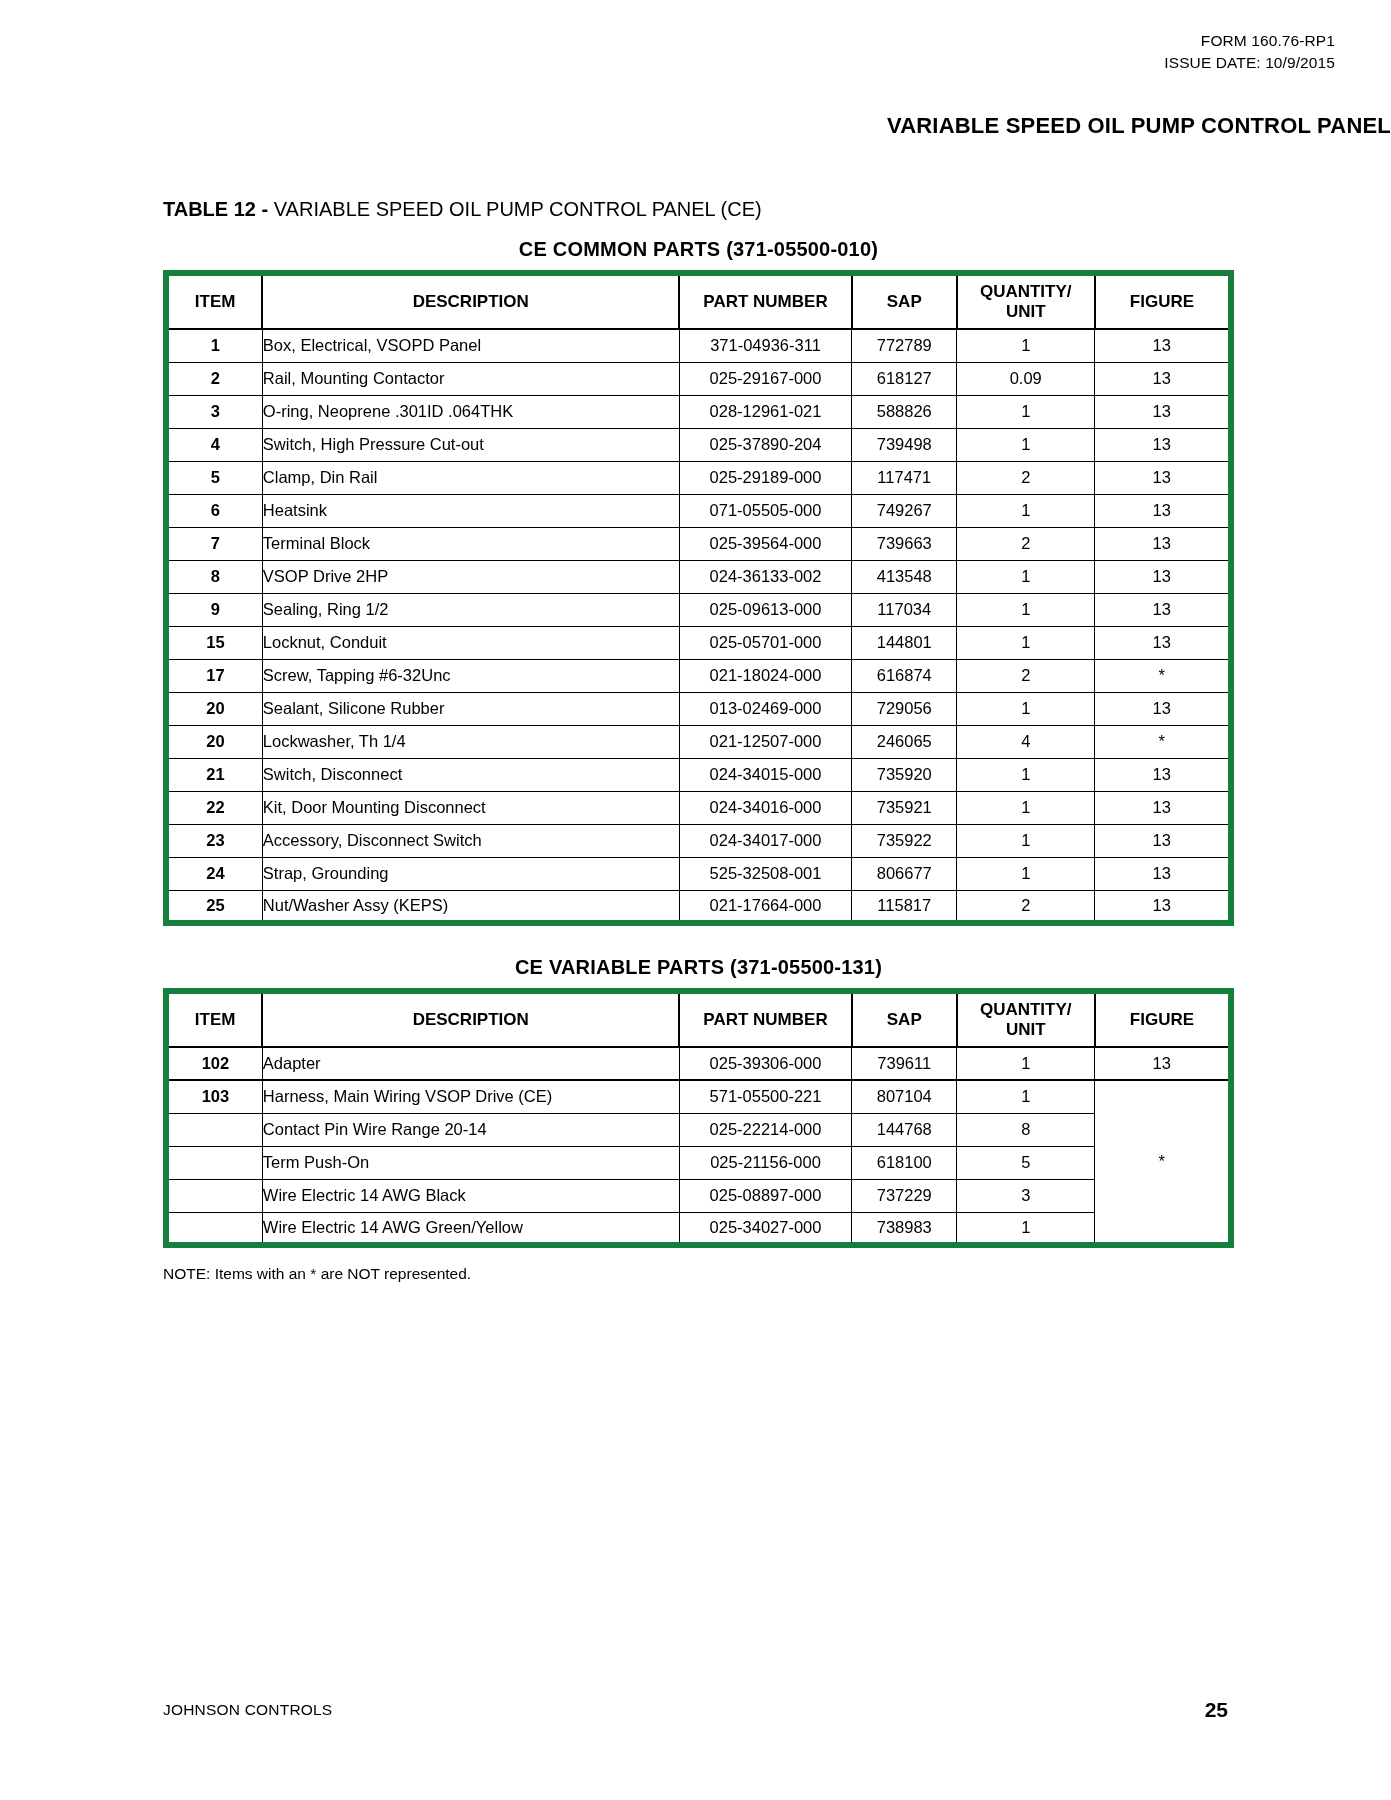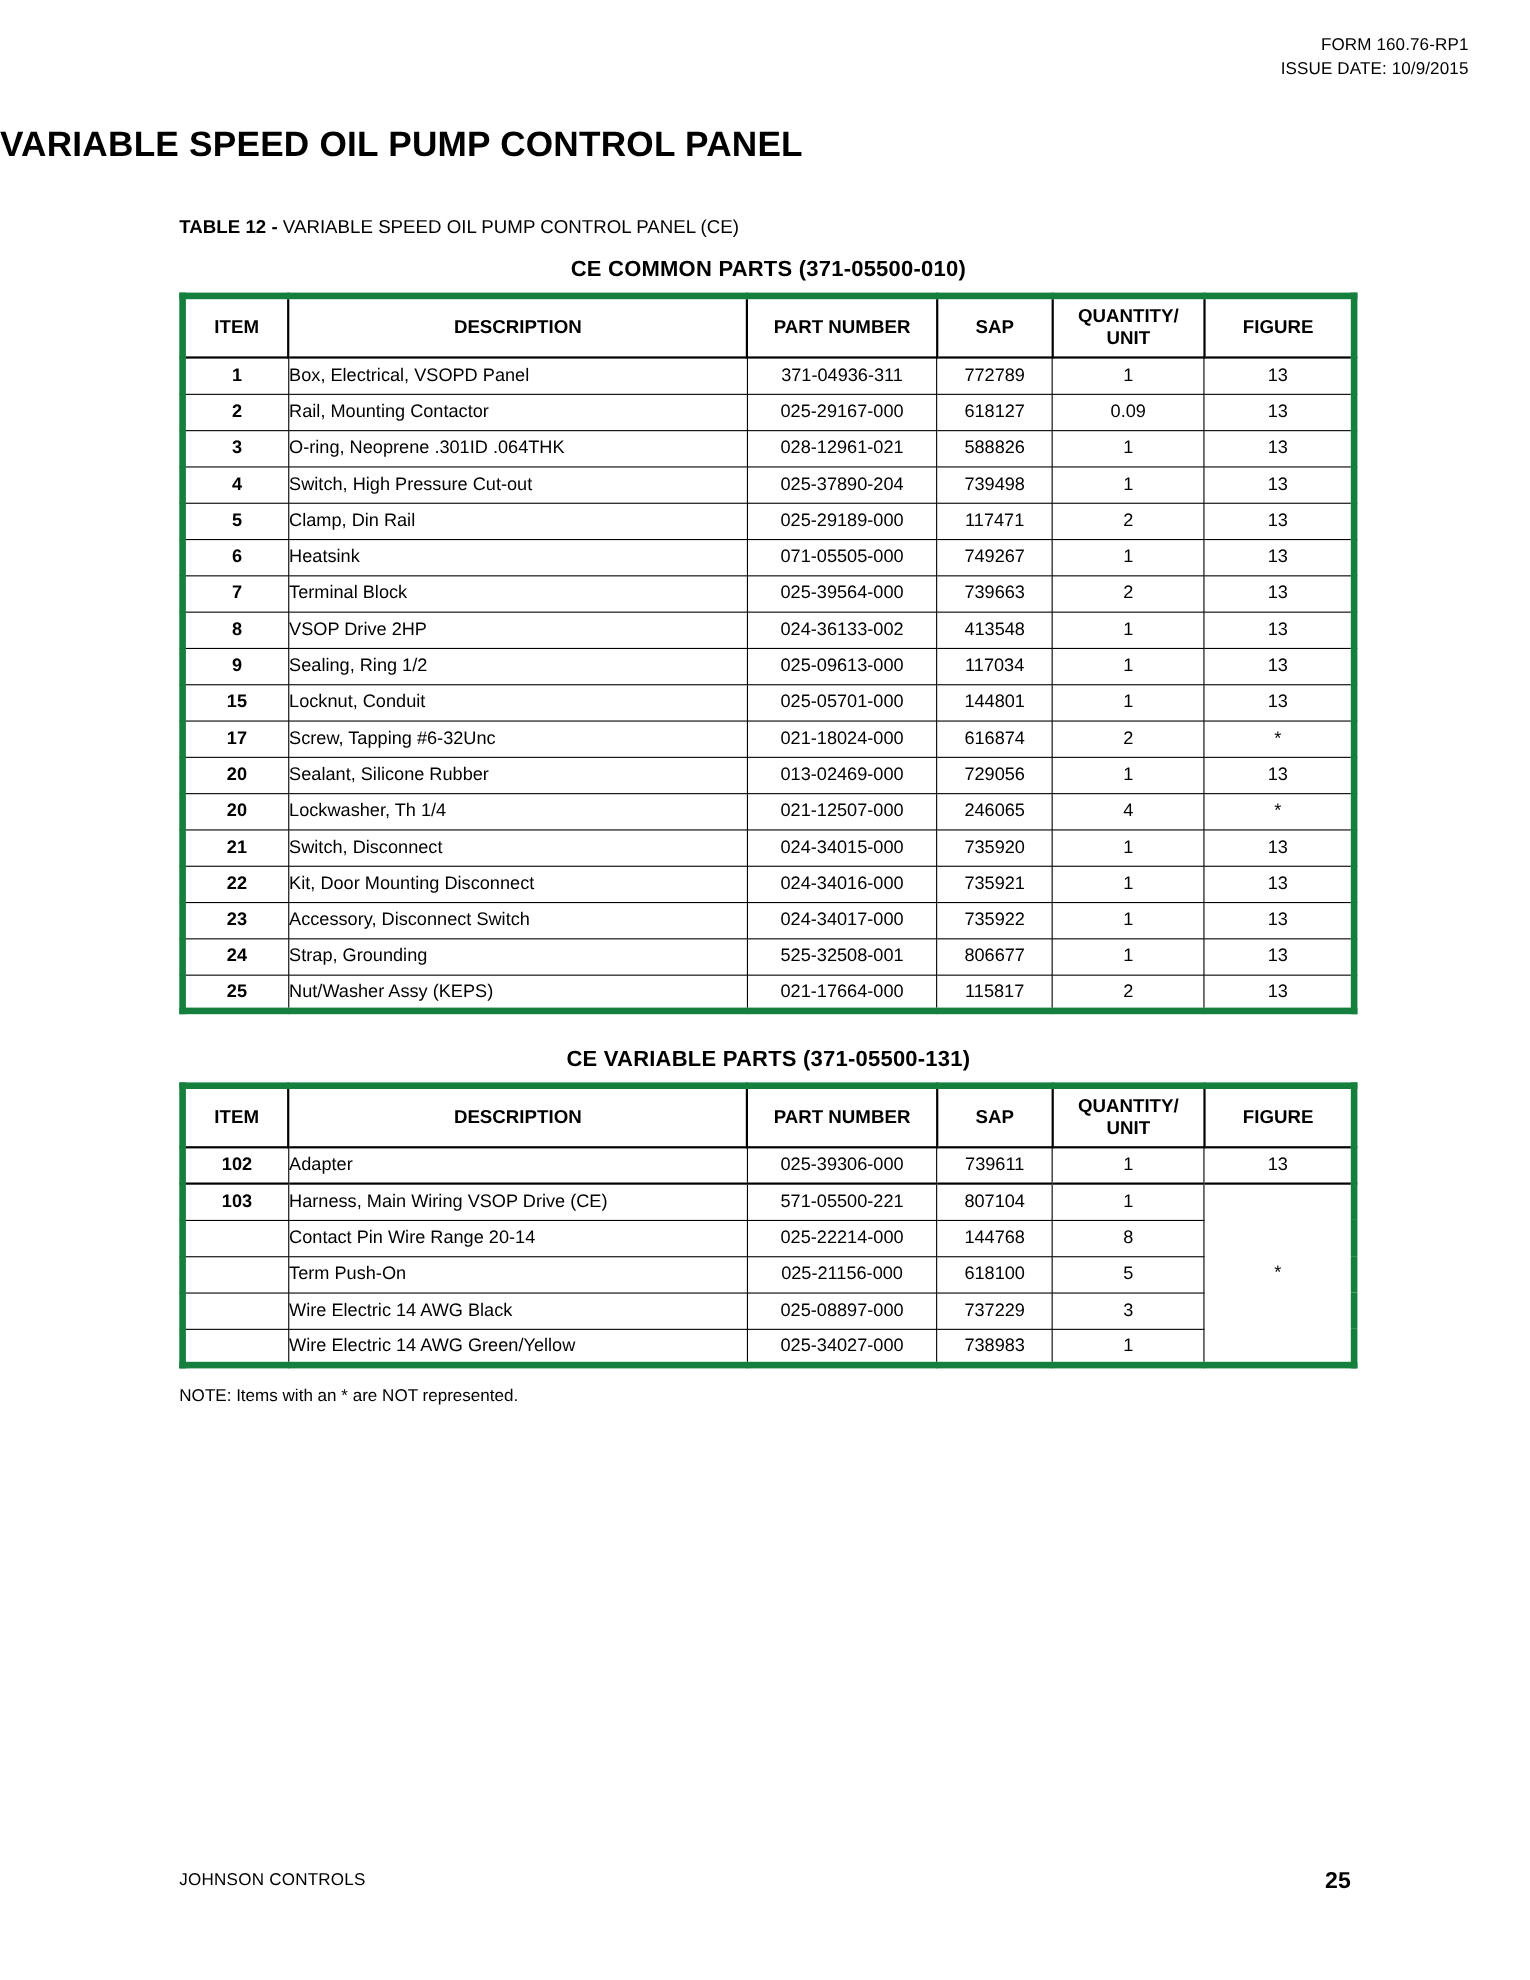--- a/index.html
+++ b/index.html
@@ -32,36 +32,36 @@
     line-height: 1.42;
     letter-spacing: 0.1px;
   }
 
   
   .doc-title {
     position: absolute;
     top: 113px;
     left: 0;
     width: 100%;
-    text-align: left;
-    font-size: 32px;
+    text-align: right;
+    font-size: 22px;
     font-weight: bold;
     letter-spacing: 0.2px;
   }
 
   
   .content {
     position: absolute;
     top: 196px;
     left: 163px;
     width: 1071px;
   }
 
   .table-caption {
-    font-size: 17px;
+    font-size: 20px;
     line-height: 1.3;
     margin: 0 0 16px 0;
     white-space: nowrap;
   }
   .table-caption .cap-strong {
     font-weight: bold;
   }
 
   .sub-title {
     text-align: center;

